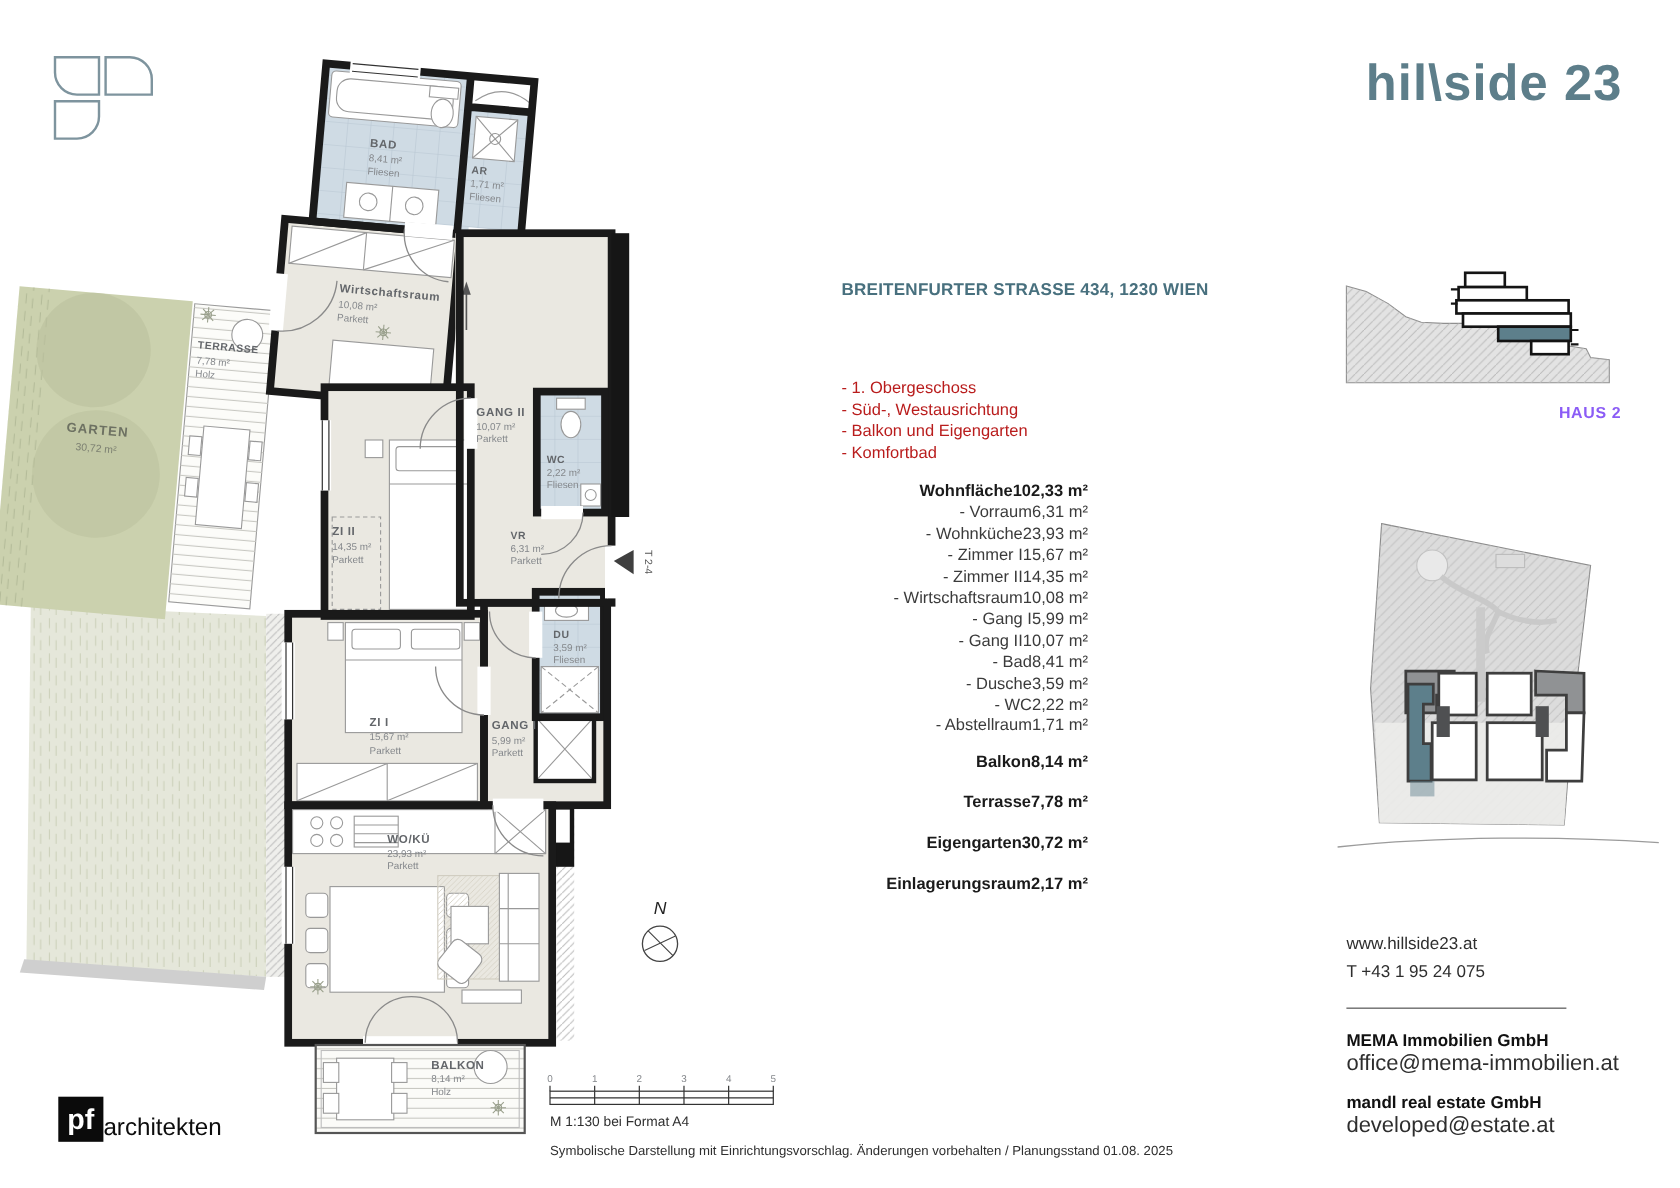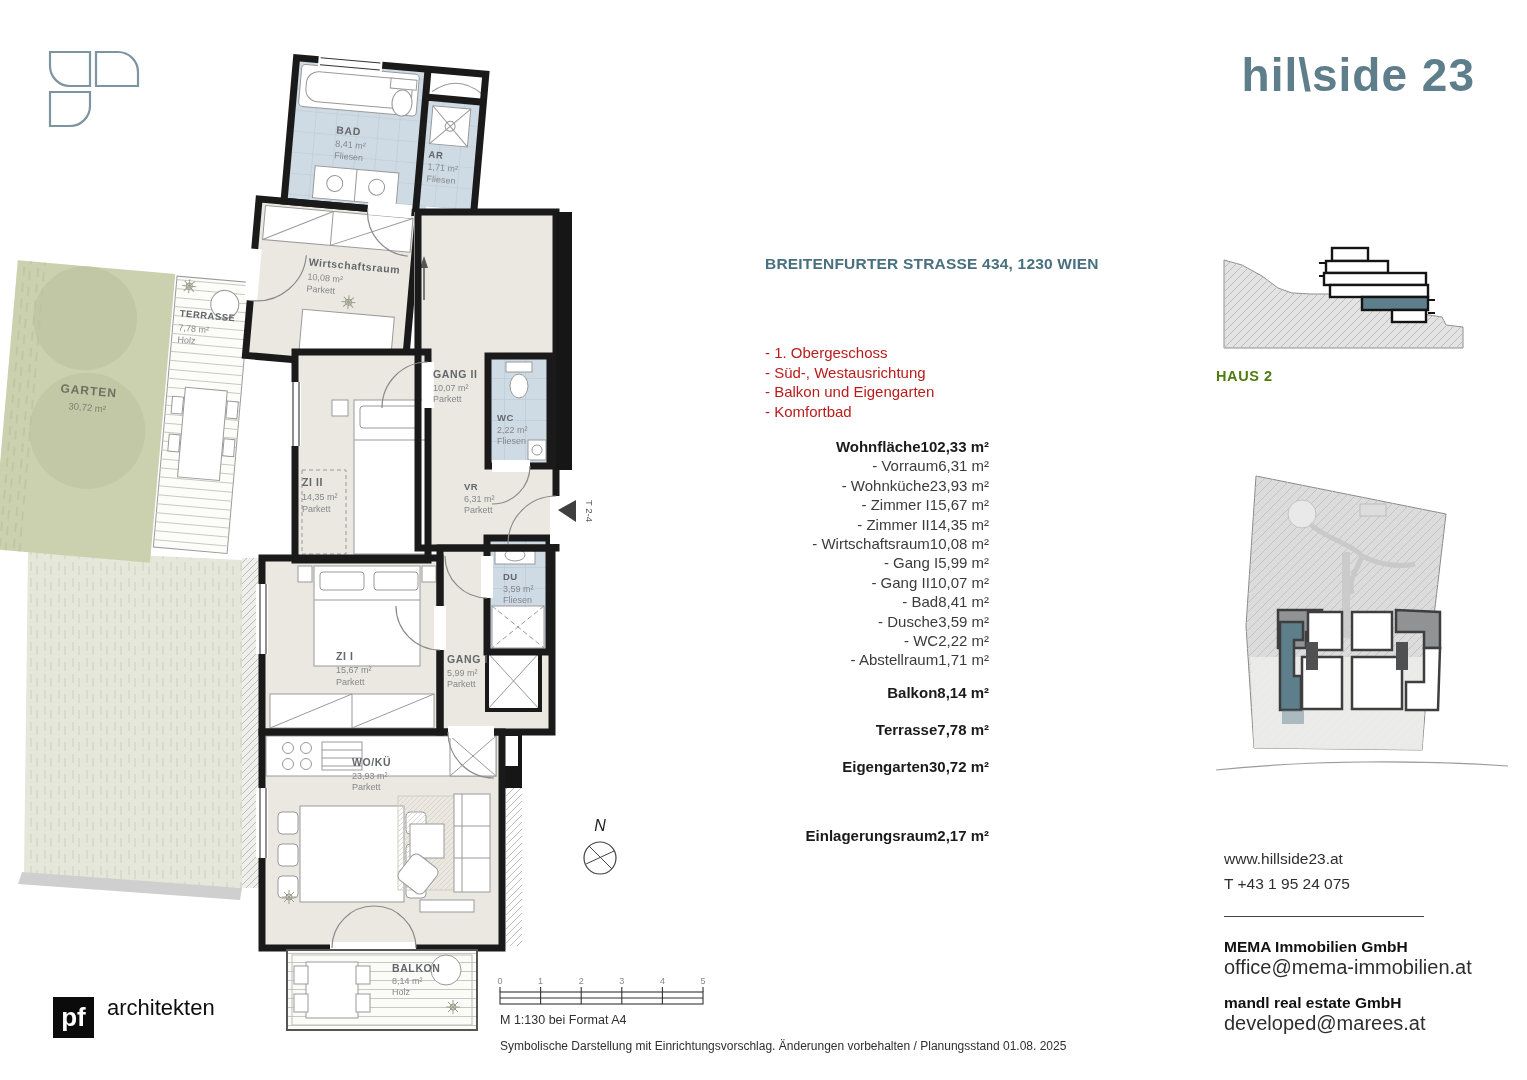--- a/index.html
+++ b/index.html
@@ -26,27 +26,27 @@
   
   .title{color:#48707e;font-weight:700;font-size:30px;letter-spacing:.4px}
   .addr{color:#48707e;font-weight:700;font-size:15.5px;letter-spacing:.2px}
   .feat{font-size:15px;line-height:19.5px;color:#b91c1c}
   .row{display:flex;justify-content:flex-end;width:224px;font-size:15px;line-height:19.4px}
   .b{font-weight:700;color:#1a1a1a}
   .contact{font-size:15.5px;line-height:25px;color:#2e2e2e}
   .cname{font-weight:700;color:#111;font-size:15.5px}
   .cmail{font-size:20px;color:#2e2e2e}
   .hr{border-top:1.4px solid #444;width:200px}
-  .haus{font-weight:700;font-size:14.5px;letter-spacing:.6px;color:#4d7c0f;text-align:left}
+  .haus{font-weight:700;font-size:14.5px;letter-spacing:.6px;color:#8b5cf6;text-align:right}
   .note{font-size:12.5px;color:#2f2f2f}
   .discl{font-size:12px;color:#2f2f2f;white-space:nowrap}
   .logo{font-size:46px;font-weight:700;color:#5d7e8a;letter-spacing:1px}
   .pfbox{width:41px;height:41px;background:#0b0b0b;display:flex;align-items:center;justify-content:center;
          color:#fff;font-weight:700;font-size:26px}
-  .pfname{font-size:22px;font-weight:500;color:#0d0d0d;margin-left:13px;line-height:1;padding-bottom:2px}
+  .pfname{font-size:22px;font-weight:500;color:#0d0d0d;margin-left:0;line-height:1;padding-bottom:2px}
 </style>
 </head>
 <body>
 
 <svg class="abs" id="plan" style="left:0;top:0" width="740" height="1080" viewBox="0 0 740 1080">
   <defs>
     <pattern id="tiles" width="21" height="21" patternUnits="userSpaceOnUse">
       <path d="M21 0H0V21" fill="none" stroke="#b7c6d2" stroke-width="1"></path>
     </pattern>
     <pattern id="planks" width="10" height="9" patternUnits="userSpaceOnUse">
@@ -413,21 +413,21 @@
   <span>8,14 m²</span>
 </div>
 <div class="abs row b" style="left:765px;top:720px">
   <span>Terrasse</span>
   <span>7,78 m²</span>
 </div>
 <div class="abs row b" style="left:765px;top:757px">
   <span>Eigengarten</span>
   <span>30,72 m²</span>
 </div>
-<div class="abs row b" style="left:765px;top:826px">
+<div class="abs row b" style="left:765px;top:794px">
   <span>Einlagerungsraum</span>
   <span>2,17 m²</span>
 </div>
 
 <svg class="abs" style="left:1216px;top:236px" width="258" height="126" viewBox="0 0 258 126">
   <path d="M8,24 L26,29 L46,40 L62,52 L76,57 L96,58 L148,58 L200,77 L226,81 L230,89 L247,91 L247,112 L8,112 Z" fill="#e3e3e3" stroke="#8f8f8f" stroke-width="1"></path>
   <path d="M8,24 L26,29 L46,40 L62,52 L76,57 L96,58 L148,58 L200,77 L226,81 L230,89 L247,91 L247,112 L8,112 Z" fill="url(#hatch2)"></path>
   <defs>
     <pattern id="hatch2" width="8" height="8" patternUnits="userSpaceOnUse">
       <path d="M0 8L8 0" stroke="#bdbdbd" stroke-width="1"></path>
@@ -480,22 +480,22 @@
   <div>www.hillside23.at</div>
   <div>T +43 1 95 24 075</div>
 </div>
 <div class="abs hr" style="left:1224px;top:916px"></div>
 <div class="abs" style="left:1224px;top:938px">
   <div class="cname">MEMA Immobilien GmbH</div>
   <div class="cmail">office@mema-immobilien.at</div>
 </div>
 <div class="abs" style="left:1224px;top:994px">
   <div class="cname">mandl real estate GmbH</div>
-  <div class="cmail">developed@marees.at</div>
+  <div class="cmail">developed@estate.at</div>
 </div>
 
 <div class="abs note" style="left:500px;top:1013px">M 1:130 bei Format A4</div>
 <div class="abs discl" style="left:500px;top:1039px">Symbolische  Darstellung mit  Einrichtungsvorschlag. Änderungen vorbehalten  / Planungsstand 01.08. 2025</div>
 
-<div class="abs" style="left:53px;top:997px;display:flex;align-items:flex-start">
+<div class="abs" style="left:53px;top:997px;display:flex;align-items:flex-end">
   <div class="pfbox">pf</div>
   <div class="pfname">architekten</div>
 </div>
 
 </body></html>

